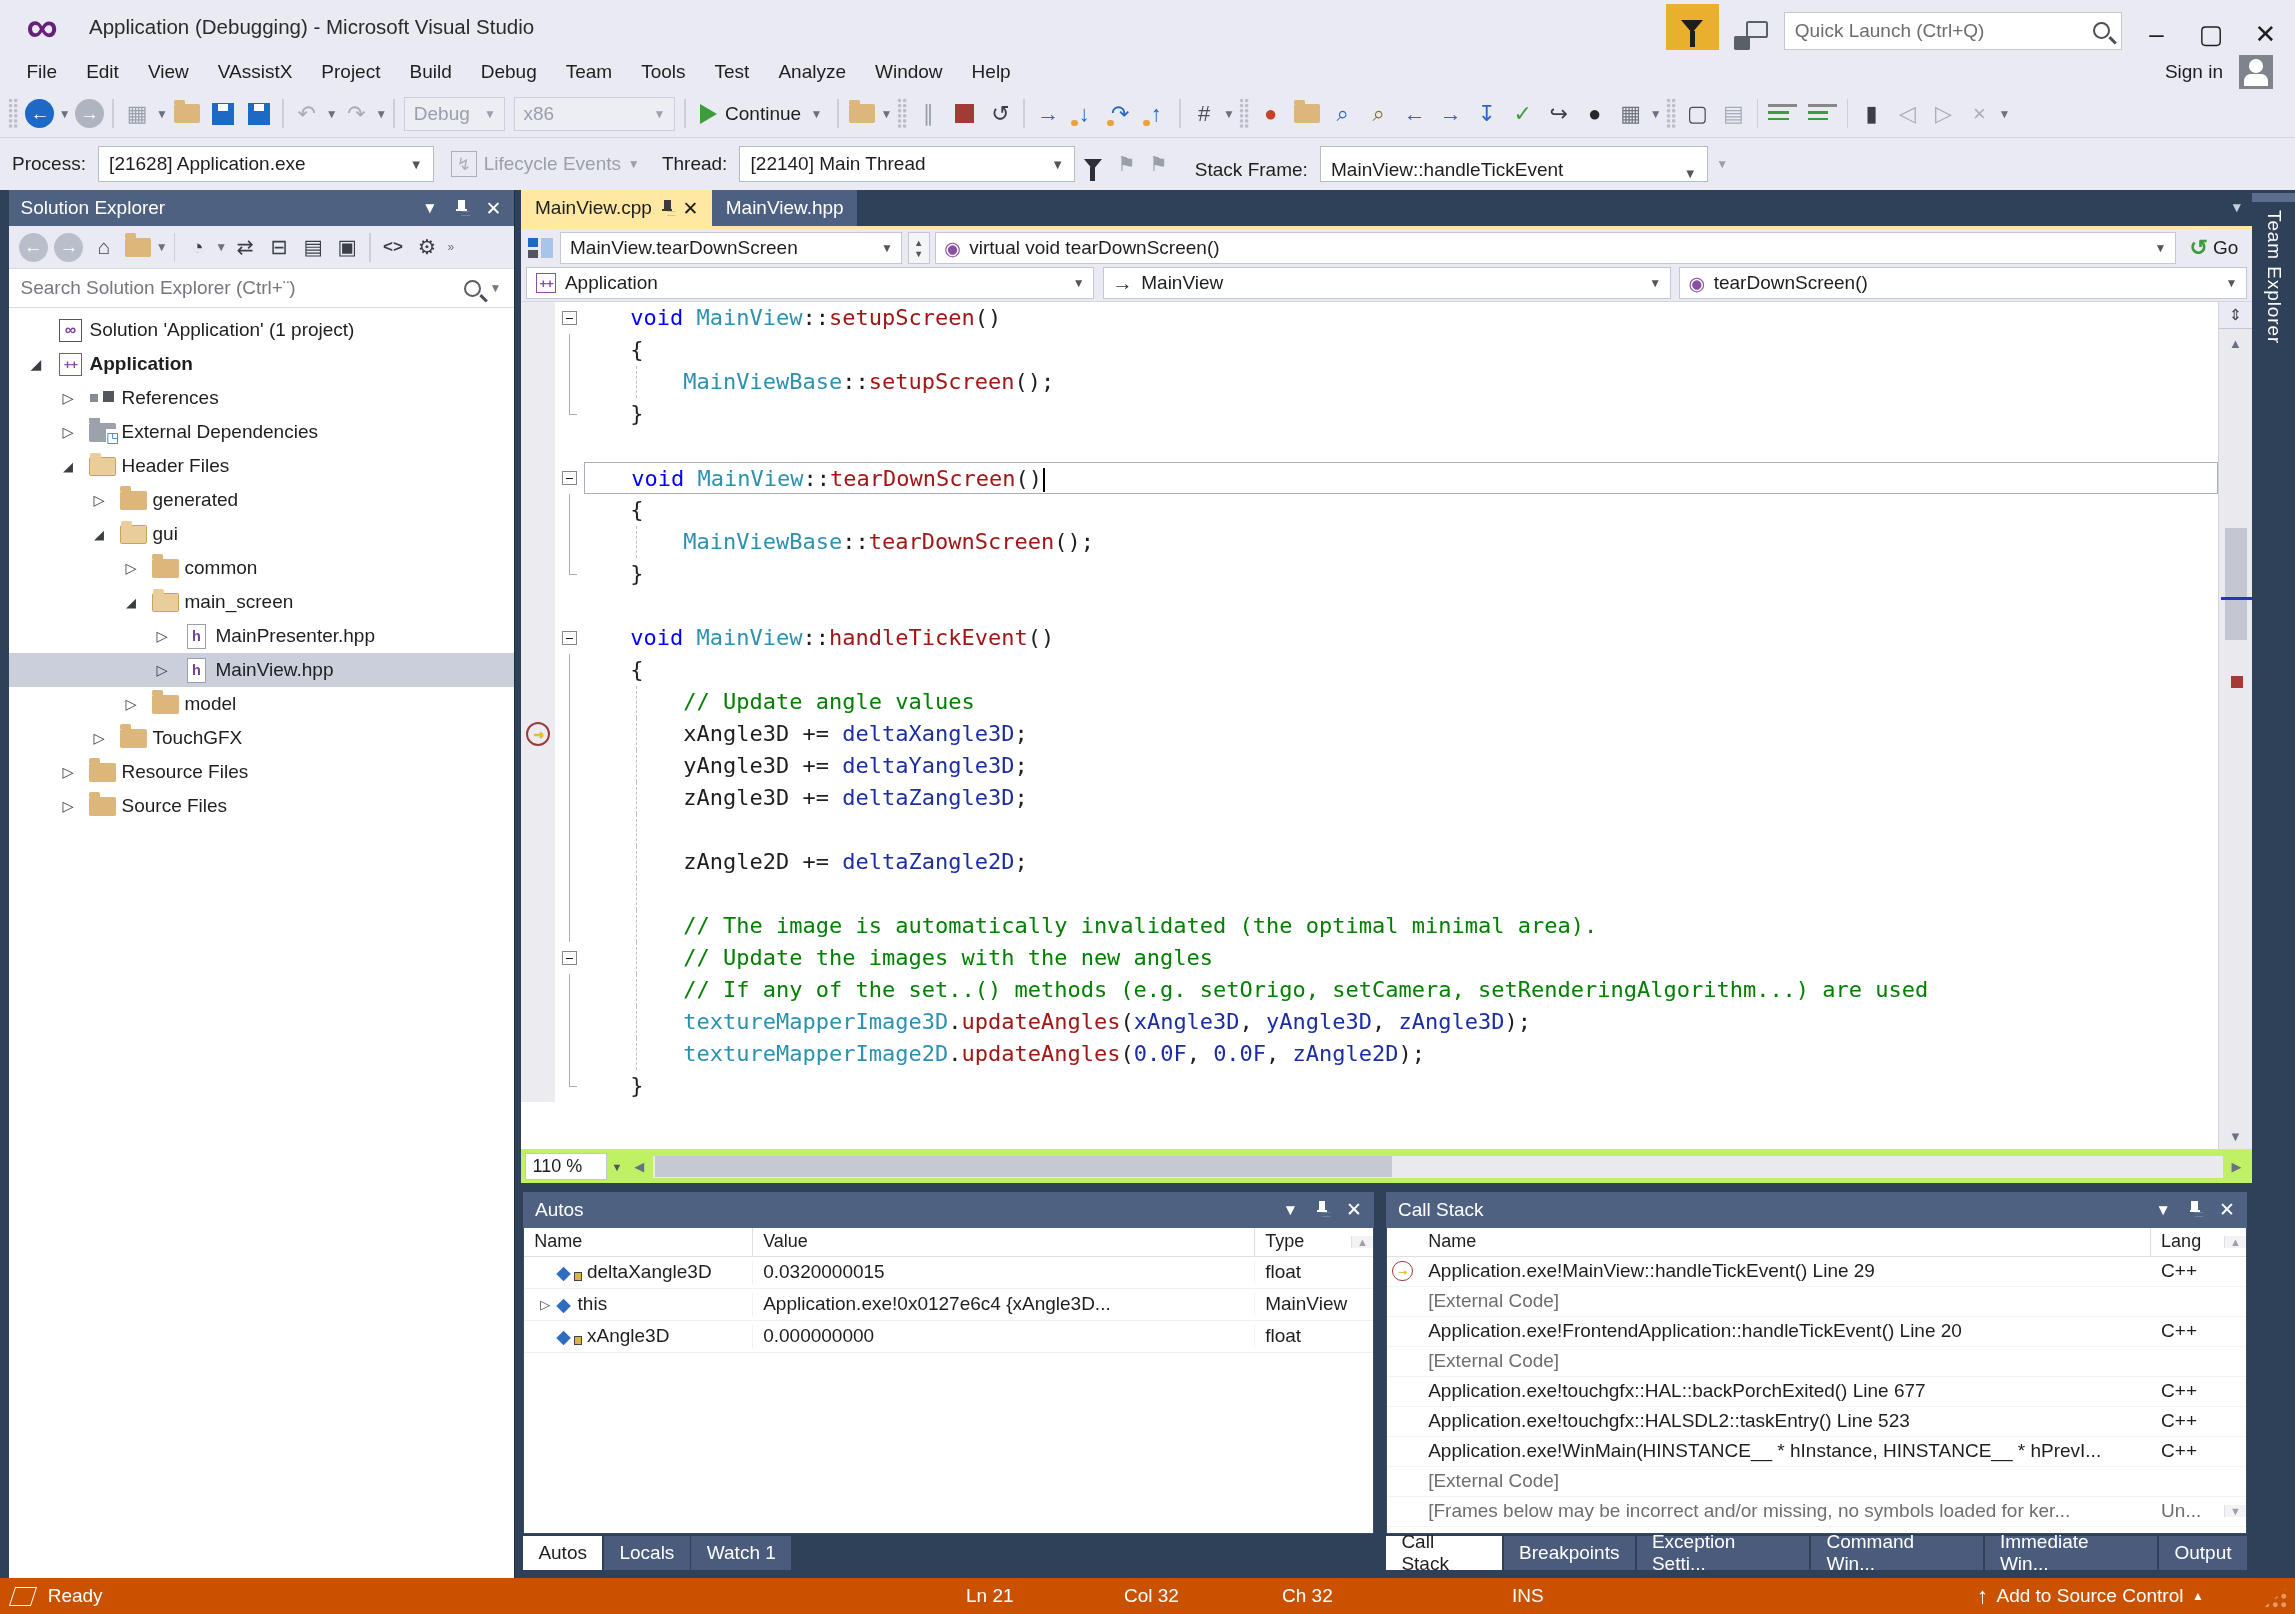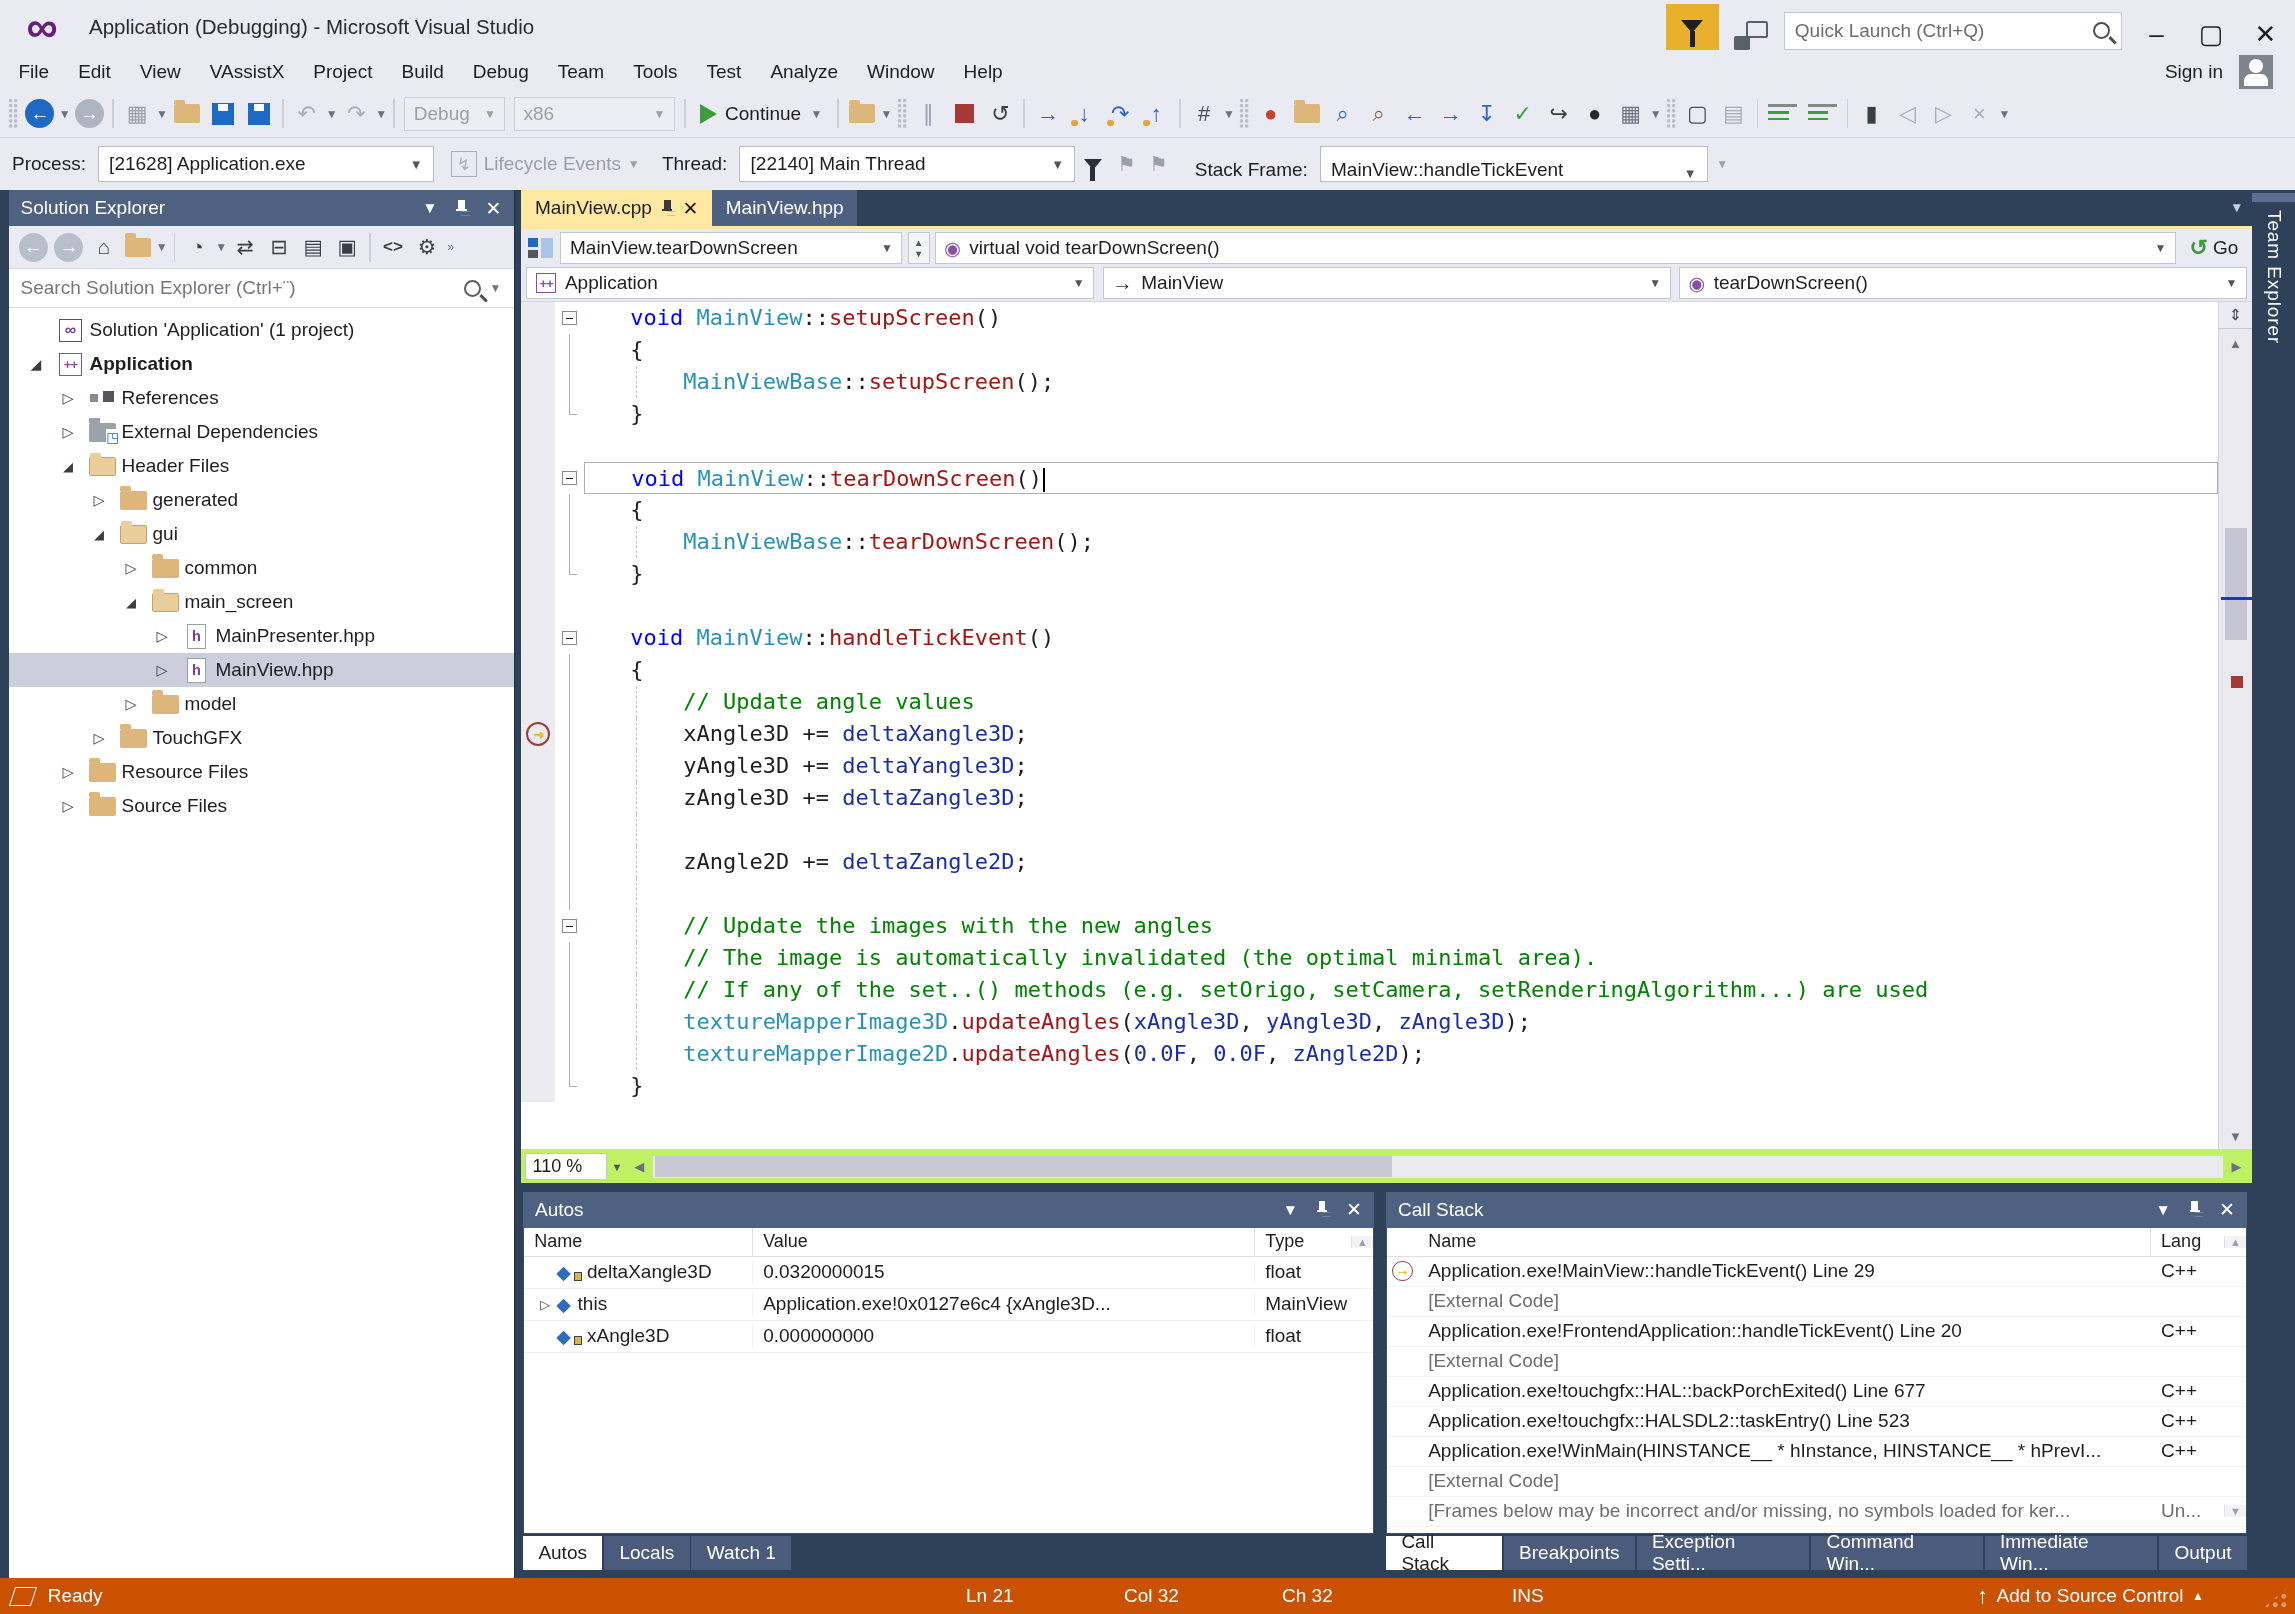--- a/index.html
+++ b/index.html
@@ -18,21 +18,21 @@
   .funnel:after { content:""; position:absolute; left:-2.6px; top:-1.7px; width:5.1px; height:15.4px; background:#1E1E1E; }
   .feedback { width:34px; height:29px; position:relative; }
   .feedback .b1 { position:absolute; right:0; top:0; width:22px; height:17px; border:2.6px solid #5A6068; border-radius:2.6px; background:#EAEAF2;}
   .feedback .b2 { position:absolute; left:0; bottom:0; width:15.4px; height:13.7px; background:#5A6068; border-radius:1.7px;}
   .quick-launch { width:338px; height:38px; background:#fff; border:0.9px solid #C3C7D4; display:flex; align-items:center; padding:0 10.2px; }
   .quick-launch .ph { font-size:19px; color:#6D6D6D; flex:1; }
   .mag { width:17px; height:17px; border:2.6px solid #4A4F58; border-radius:50%; position:relative; flex:none;}
   .mag:after { content:""; position:absolute; width:2.6px; height:8.5px; background:#4A4F58; transform:rotate(-45deg); left:15.4px; top:12px; }
   .winbtn { font-size:26px; color:#1E1E1E; width:39px; text-align:center; }
 
-  .menubar { height:37px; background:#EAEAF2; display:flex; align-items:center; padding-left:4px; position:relative; flex:none; }
+  .menubar { height:37px; background:#EAEAF2; display:flex; align-items:center; padding-left:12px; position:relative; flex:none; }
   .menu-item { font-size:19px; padding:0 14.5px; line-height:37px; }
   .sign-in { position:absolute; right:72px; font-size:19px; }
   .person { position:absolute; right:22px; top:1.7px; width:34px; height:34px; background:#7E838C; }
   .person:before { content:""; position:absolute; left:10.2px; top:4.3px; width:13.7px; height:13.7px; border-radius:50%; background:#fff; }
   .person:after { content:""; position:absolute; left:5.1px; top:19.6px; width:24px; height:12px; border-radius:6.8px 6.8px 0 0; background:#fff; }
 
   .toolbar { height:47px; background:#EAEAF2; display:flex; align-items:center; padding:0 5.1px; flex:none; }
   .tb-ic { width:36px; height:36px; display:inline-flex; align-items:center; justify-content:center; font-size:22px; flex:none; }
   .tb-caret { width:13.7px; font-size:12px; color:#6A7080; text-align:center; flex:none;}
   .tb-sep { width:1.7px; height:29px; background:#CCCEDB; margin:0 5.1px; flex:none;}
@@ -661,29 +661,29 @@
               <div class="cl-o line"></div>
               <div class="cl-t"><div class="guide"></div><span class="tok-p">    zAngle2D += </span><span class="tok-v">deltaZangle2D</span><span class="tok-p">;</span></div>
             </div>
             <div class="cl">
               <div class="cl-g"></div>
               <div class="cl-o line"></div>
               <div class="cl-t"><div class="guide"></div></div>
             </div>
             <div class="cl">
               <div class="cl-g"></div>
+              <div class="cl-o line"></div>
+              <div class="cl-t"><div class="guide"></div><span class="tok-c">    // The image is automatically invalidated (the optimal minimal area).</span></div>
+            </div>
+            <div class="cl">
+              <div class="cl-g"></div>
               <div class="cl-o">
                 <div class="fold-box"></div>
               </div>
               <div class="cl-t"><div class="guide"></div><span class="tok-c">    // Update the images with the new angles</span></div>
-            </div>
-            <div class="cl">
-              <div class="cl-g"></div>
-              <div class="cl-o line"></div>
-              <div class="cl-t"><div class="guide"></div><span class="tok-c">    // The image is automatically invalidated (the optimal minimal area).</span></div>
             </div>
             <div class="cl">
               <div class="cl-g"></div>
               <div class="cl-o line"></div>
               <div class="cl-t"><div class="guide"></div><span class="tok-c">    // If any of the set..() methods (e.g. setOrigo, setCamera, setRenderingAlgorithm...) are used</span></div>
             </div>
             <div class="cl">
               <div class="cl-g"></div>
               <div class="cl-o line"></div>
               <div class="cl-t"><div class="guide"></div><span class="tok-p">    </span><span class="tok-y">textureMapperImage3D</span><span class="tok-p">.</span><span class="tok-m">updateAngles</span><span class="tok-p">(</span><span class="tok-v">xAngle3D</span><span class="tok-p">, </span><span class="tok-v">yAngle3D</span><span class="tok-p">, </span><span class="tok-v">zAngle3D</span><span class="tok-p">);</span></div>

